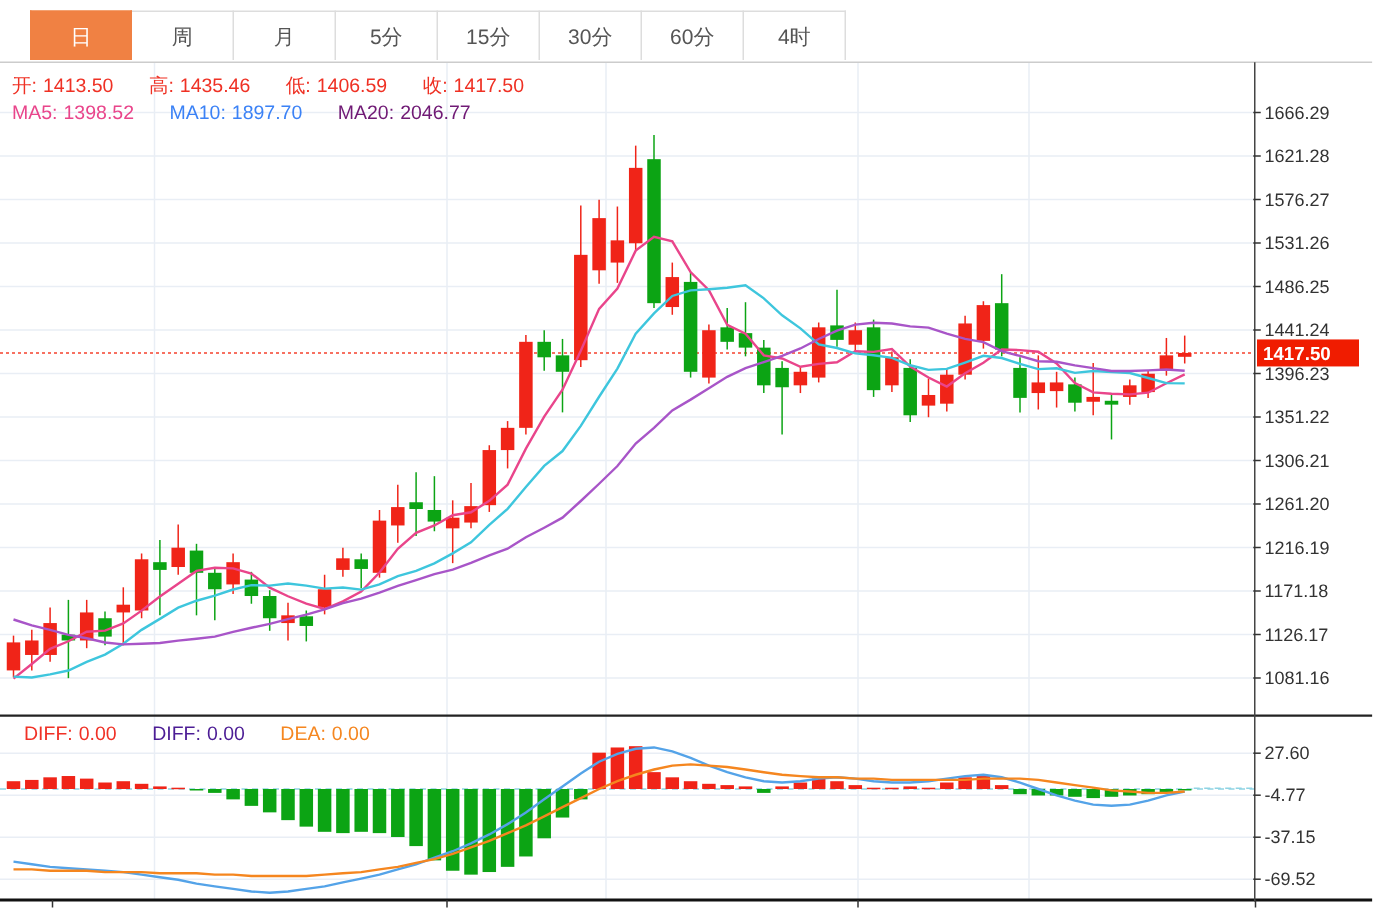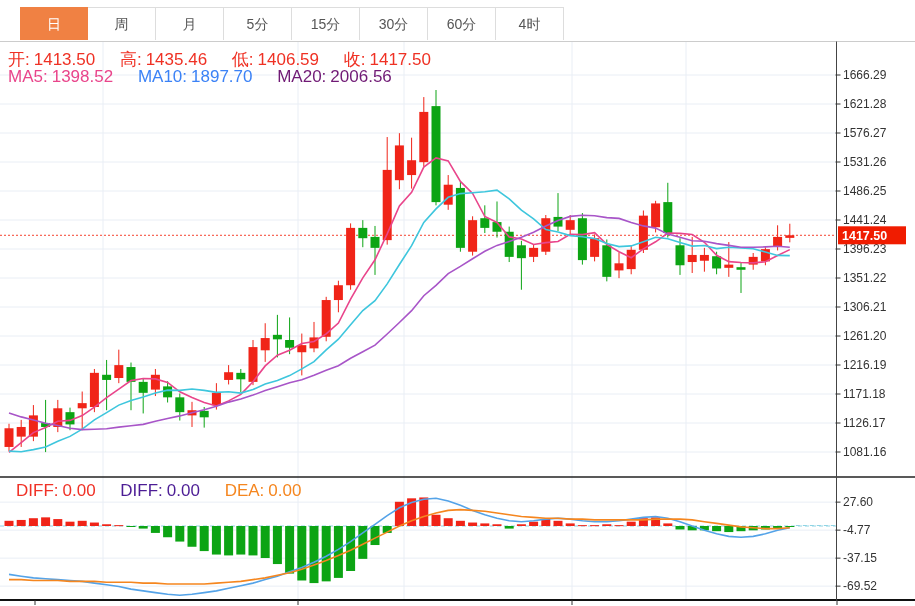--- a/index.html
+++ b/index.html
@@ -5,21 +5,21 @@
 <style>
   html,body{margin:0;padding:0;background:#fff;}
   #app{position:relative;width:915px;height:606px;background:#fff;overflow:hidden;
        font-family:"Liberation Sans","DejaVu Sans",sans-serif;}
   #chart-svg{position:absolute;left:0;top:0;z-index:0;}
   .tabbar{position:absolute;left:20px;top:7px;display:flex;z-index:2;}
   .tab{width:68px;height:33px;line-height:33px;text-align:center;font-size:14px;color:#555;
        background:#fff;border-top:1px solid #ddd;border-right:1px solid #ddd;cursor:pointer;box-sizing:border-box;}
   .tab:first-child{border-left:1px solid #ddd;}
   .tab.active{background:#f08143;color:#fff;border-color:#f08143;}
-  .hrow{position:absolute;z-index:2;font-size:17px;white-space:nowrap;}
+  .hrow{position:absolute;z-index:2;font-size:13px;white-space:nowrap;}
   .hrow span{margin-right:4px;}
   .gap{display:inline-block;width:12px;}
   #ohlc-row{left:8px;top:48px;}
   #ohlc-row span{color:#ef3124;}
   #ma-row{left:8px;top:67px;}
   #macd-row{left:16px;top:481px;}
   .c-ma5{color:#e9458b;} .c-ma10{color:#3b82f6;} .c-ma20{color:#701a75;}
   .c-macd{color:#f03126;} .c-diff{color:#4c1d95;text-align:right;} .c-dea{color:#f5861f;}
 </style>
 </head>
@@ -316,21 +316,21 @@
   <div class="hrow" id="ohlc-row">
     <span>开:</span><span>1413.50</span><span class="gap"></span>
     <span>高:</span><span>1435.46</span><span class="gap"></span>
     <span>低:</span><span>1406.59</span><span class="gap"></span>
     <span>收:</span><span>1417.50</span>
   </div>
 
   <div class="hrow" id="ma-row">
     <span class="c-ma5">MA5:</span><span class="c-ma5">1398.52</span><span class="gap"></span>
     <span class="c-ma10">MA10:</span><span class="c-ma10">1897.70</span><span class="gap"></span>
-    <span class="c-ma20">MA20:</span><span class="c-ma20">2006.56</span>
+    <span class="c-ma20">MA20:</span><span class="c-ma20">2046.77</span>
   </div>
 
   <div class="hrow" id="macd-row">
     <span class="c-macd">DIFF:</span><span class="c-macd">0.00</span><span class="gap"></span>
     <span class="c-diff">DIFF:</span><span class="c-diff">0.00</span><span class="gap"></span>
     <span class="c-dea">DEA:</span><span class="c-dea">0.00</span>
   </div>
 
 </div>
 

